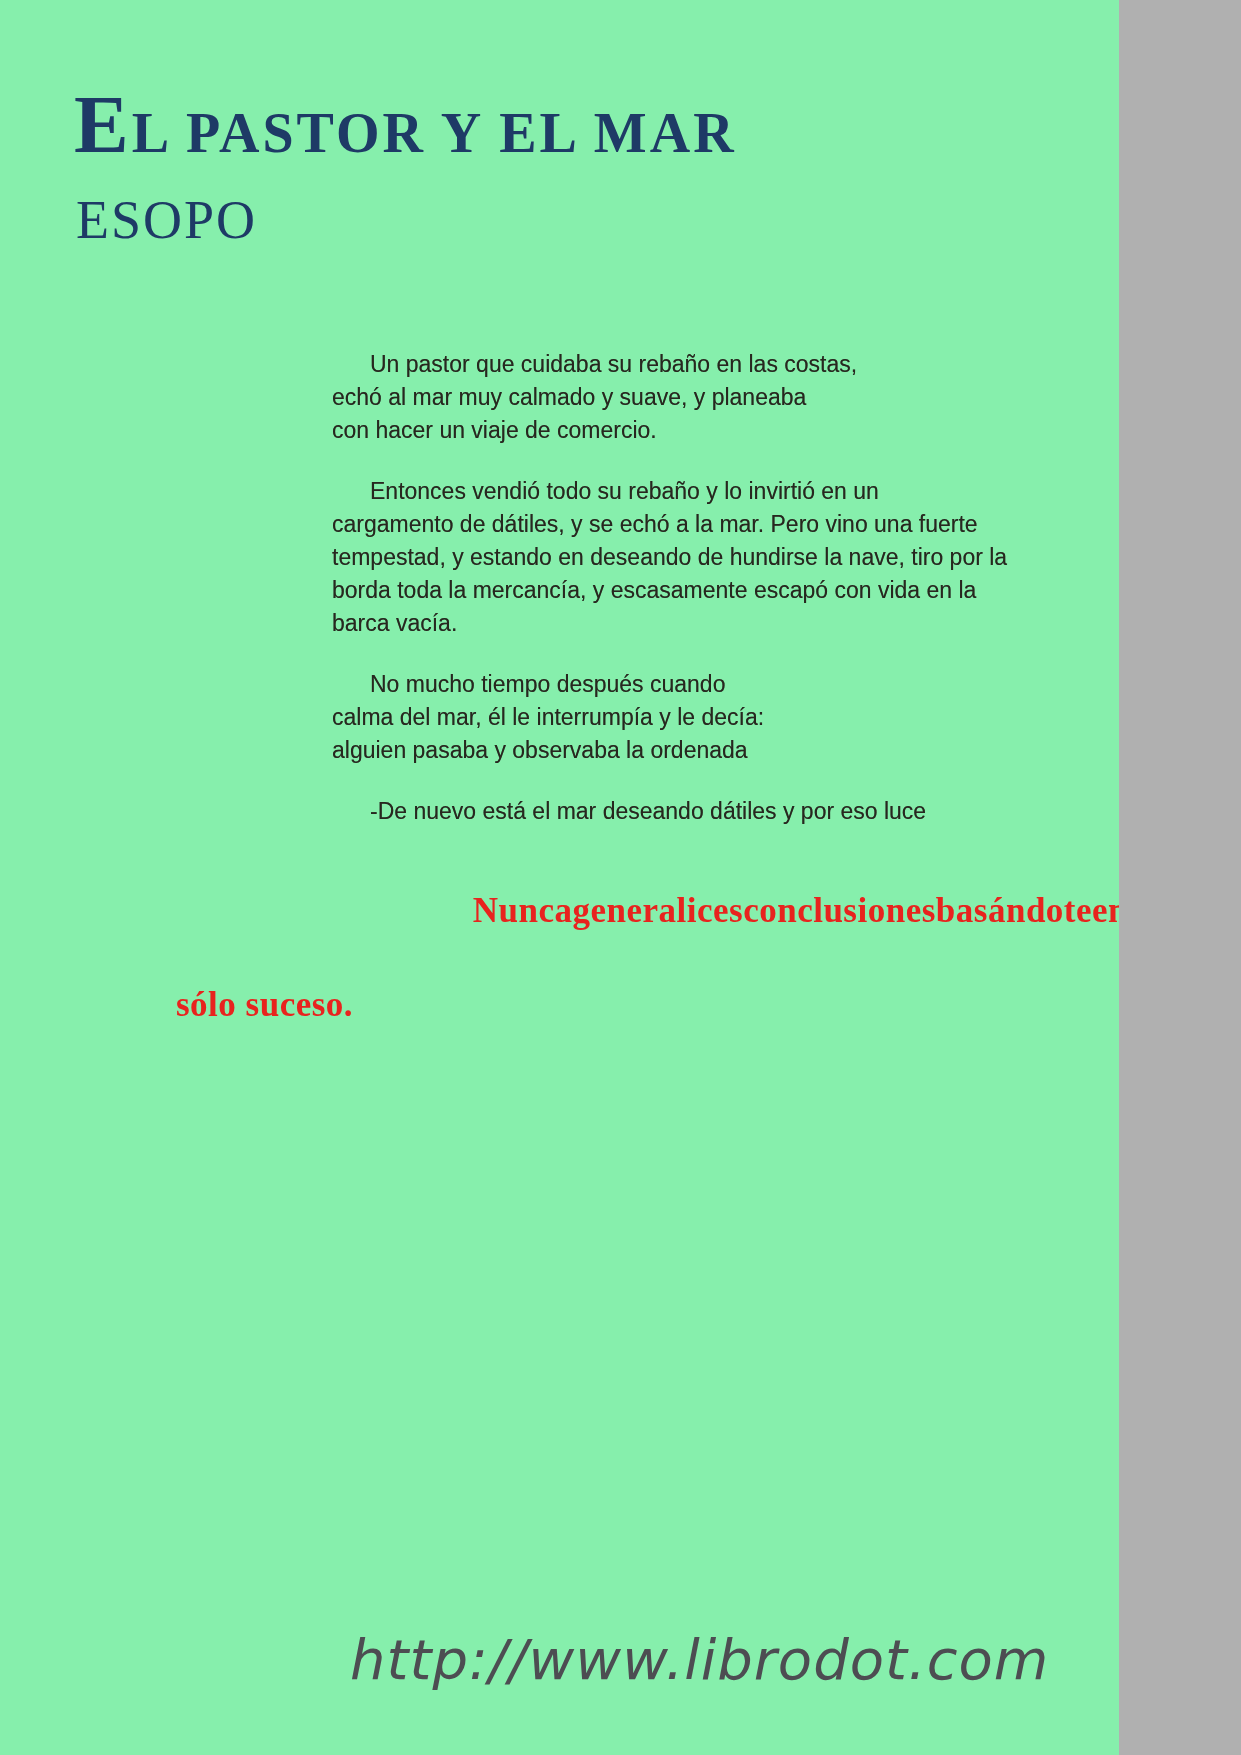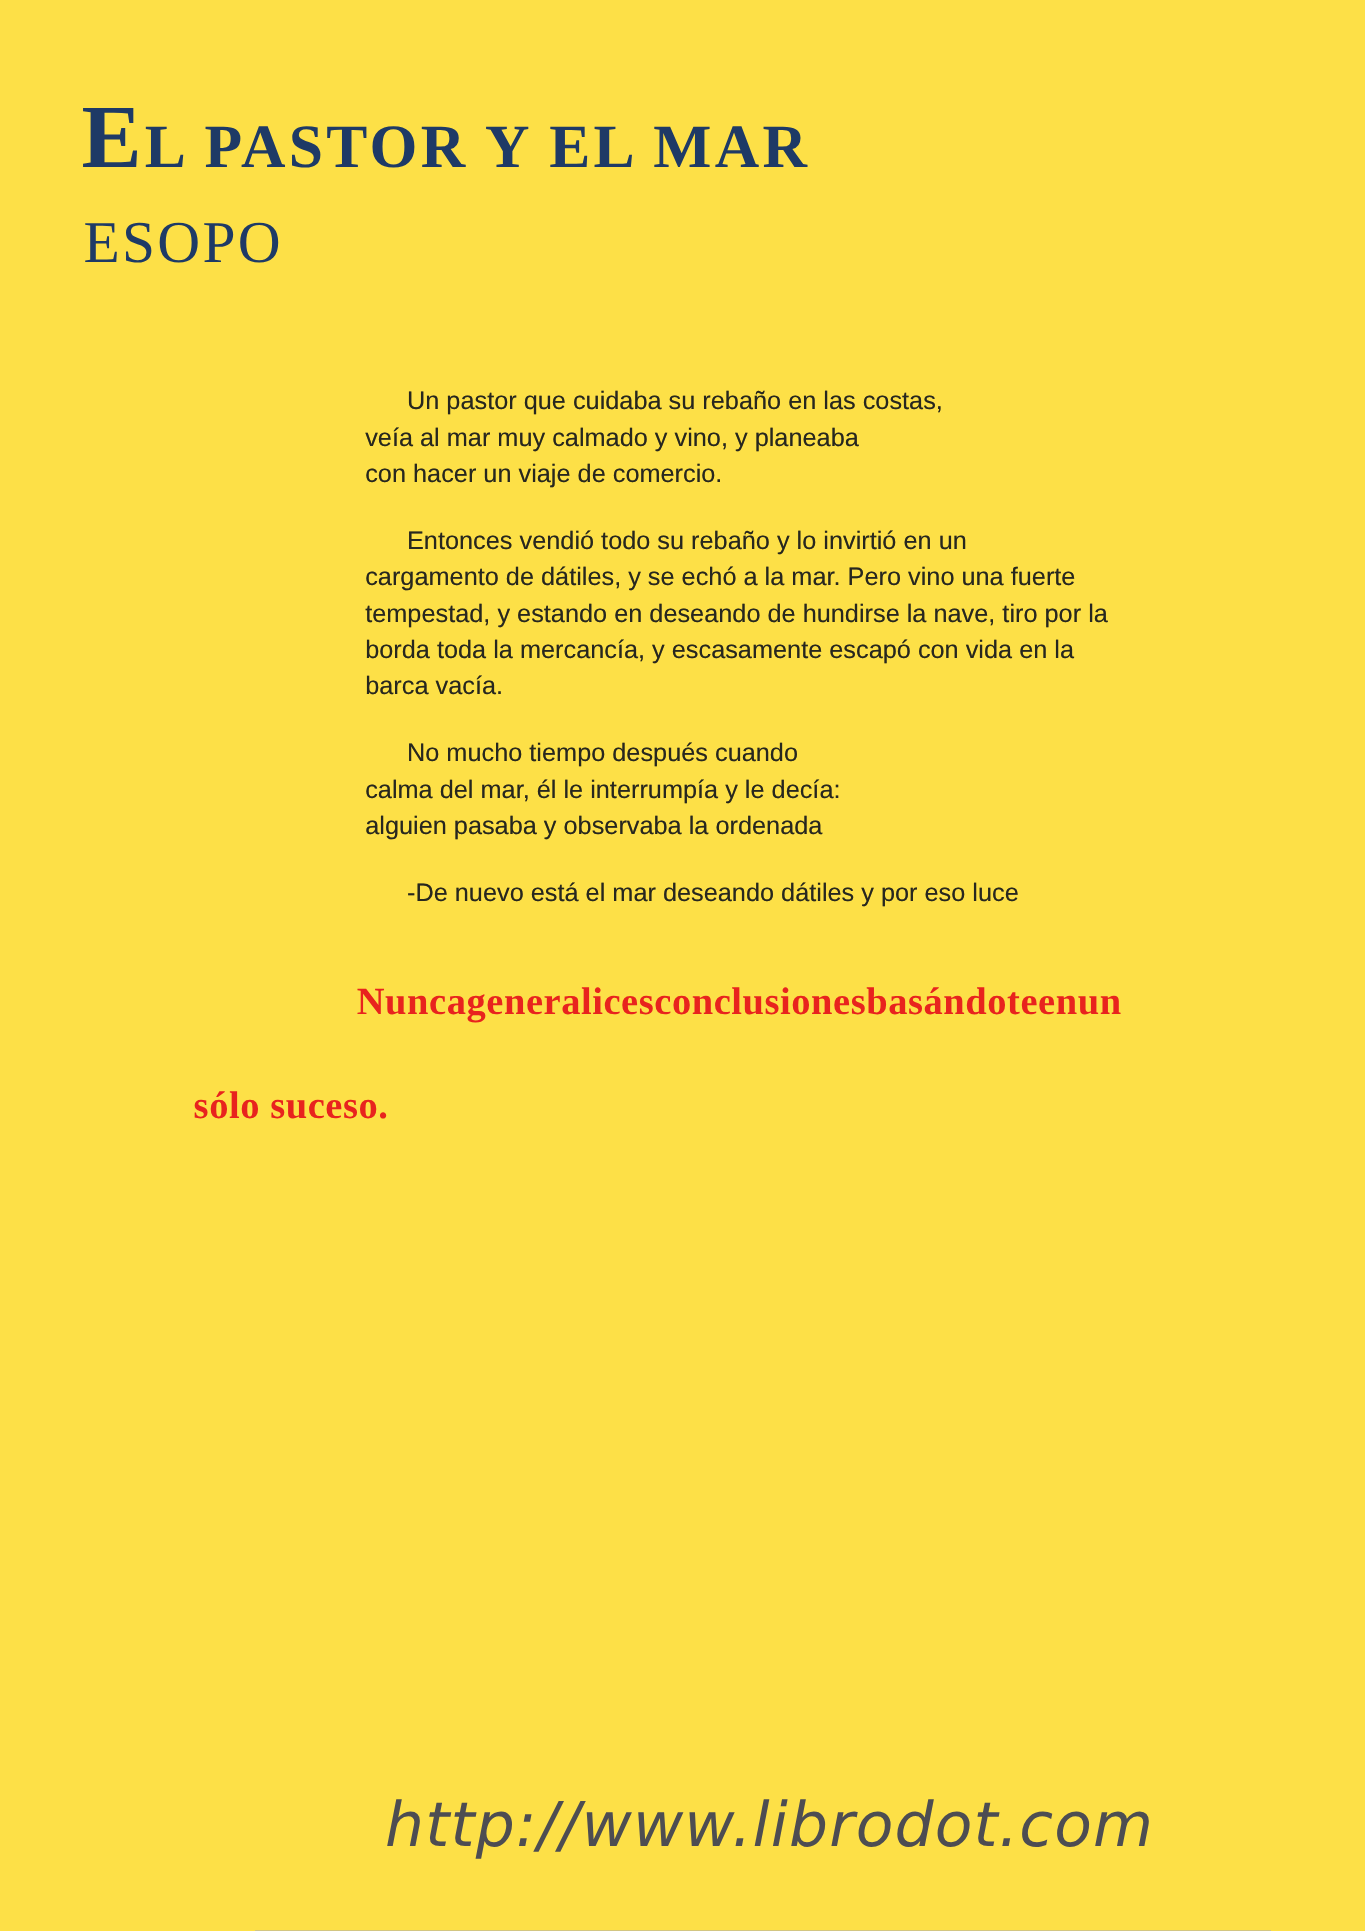--- a/index.html
+++ b/index.html
@@ -2,23 +2,23 @@
 <html><head>
 <meta charset="utf-8">
 <style>
   html, body {
     margin: 0;
     padding: 0;
     background: #b0b0b0;
   }
   .page {
     position: relative;
-    width: 1241px;
+    width: 1119px;
     height: 1755px;
-    background: #fde047;
+    background: #86efac;
     overflow: hidden;
     font-family: "Liberation Sans", sans-serif;
   }
 
   
   .title {
     position: absolute;
     left: 74px;
     top: 80px;
     color: #1e3a66;
@@ -68,21 +68,21 @@
     width: 992px;
     color: #e8231e;
     font-family: "Liberation Serif", serif;
     font-weight: bold;
     font-size: 35px;
     line-height: 50px;
     letter-spacing: 0.5px;
   }
   .moral .justified {
     display: flex;
-    justify-content: center;
+    justify-content: flex-end;
     white-space: nowrap;
   }
   .moral .last-line { white-space: nowrap; margin-top: 44px; }
 
   
   .footer-url {
     position: absolute;
     left: 350px;
     top: 1627px;
     color: #4d4d52;
@@ -97,21 +97,21 @@
 <body>
 
 <div class="page">
 
   <h1 class="title" style="margin:0">EL PASTOR Y EL MAR</h1>
   <div class="author">ESOPO</div>
 
   <div class="story">
     <div class="para">
       <div class="line indent">Un pastor que cuidaba su rebaño en las costas,</div>
-      <div class="line">veía al mar muy calmado y vino, y planeaba</div>
+      <div class="line">echó al mar muy calmado y suave, y planeaba</div>
       <div class="line">con hacer un viaje de comercio.</div>
     </div>
     <div class="para">
       <div class="line indent">Entonces vendió todo su rebaño y lo invirtió en un</div>
       <div class="line">cargamento de dátiles, y se echó a la mar. Pero vino una fuerte</div>
       <div class="line">tempestad, y estando en deseando de hundirse la nave, tiro por la</div>
       <div class="line">borda toda la mercancía, y escasamente escapó con vida en la</div>
       <div class="line">barca vacía.</div>
     </div>
     <div class="para">

